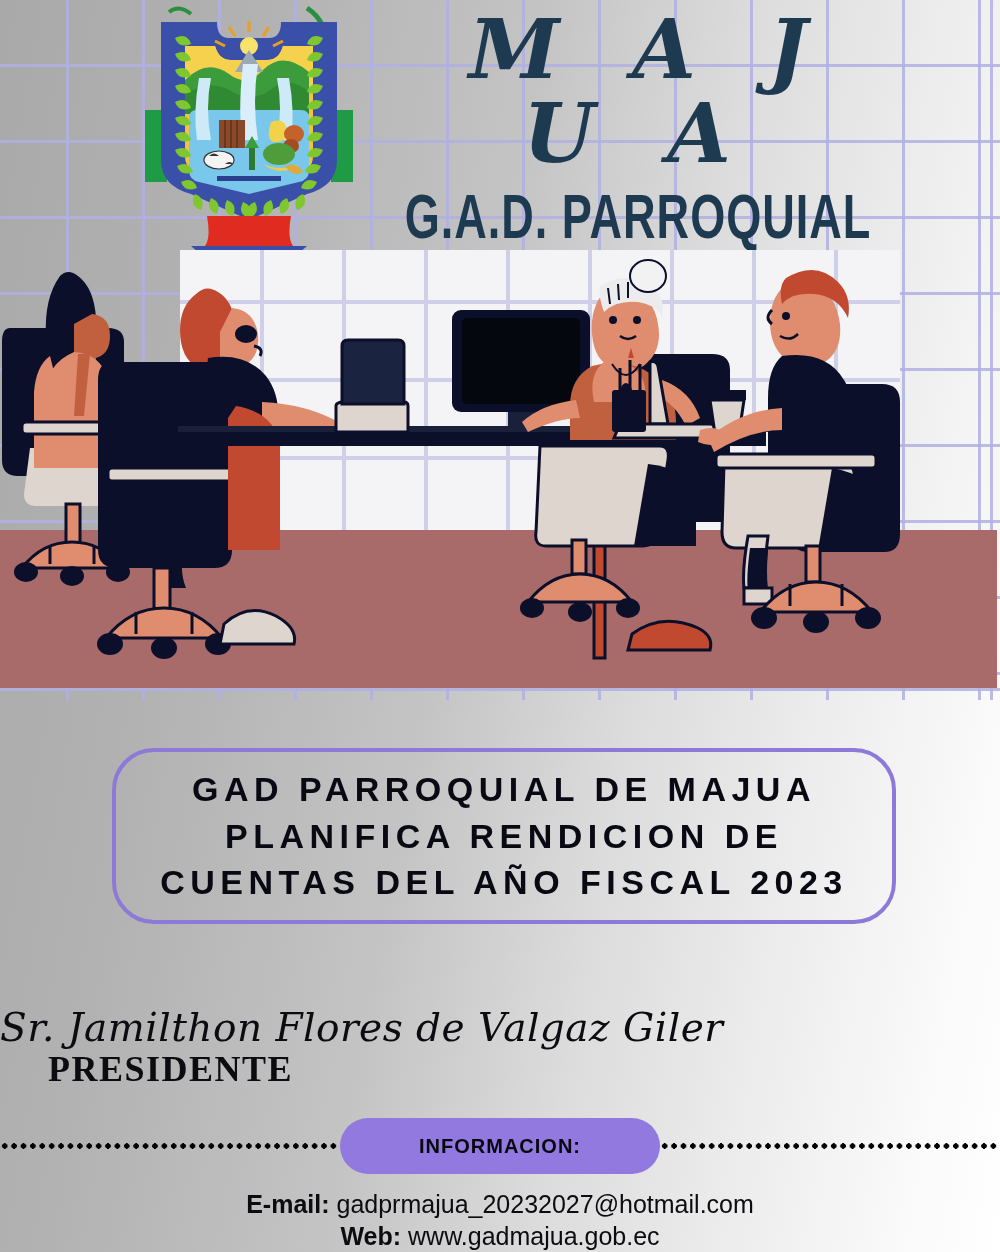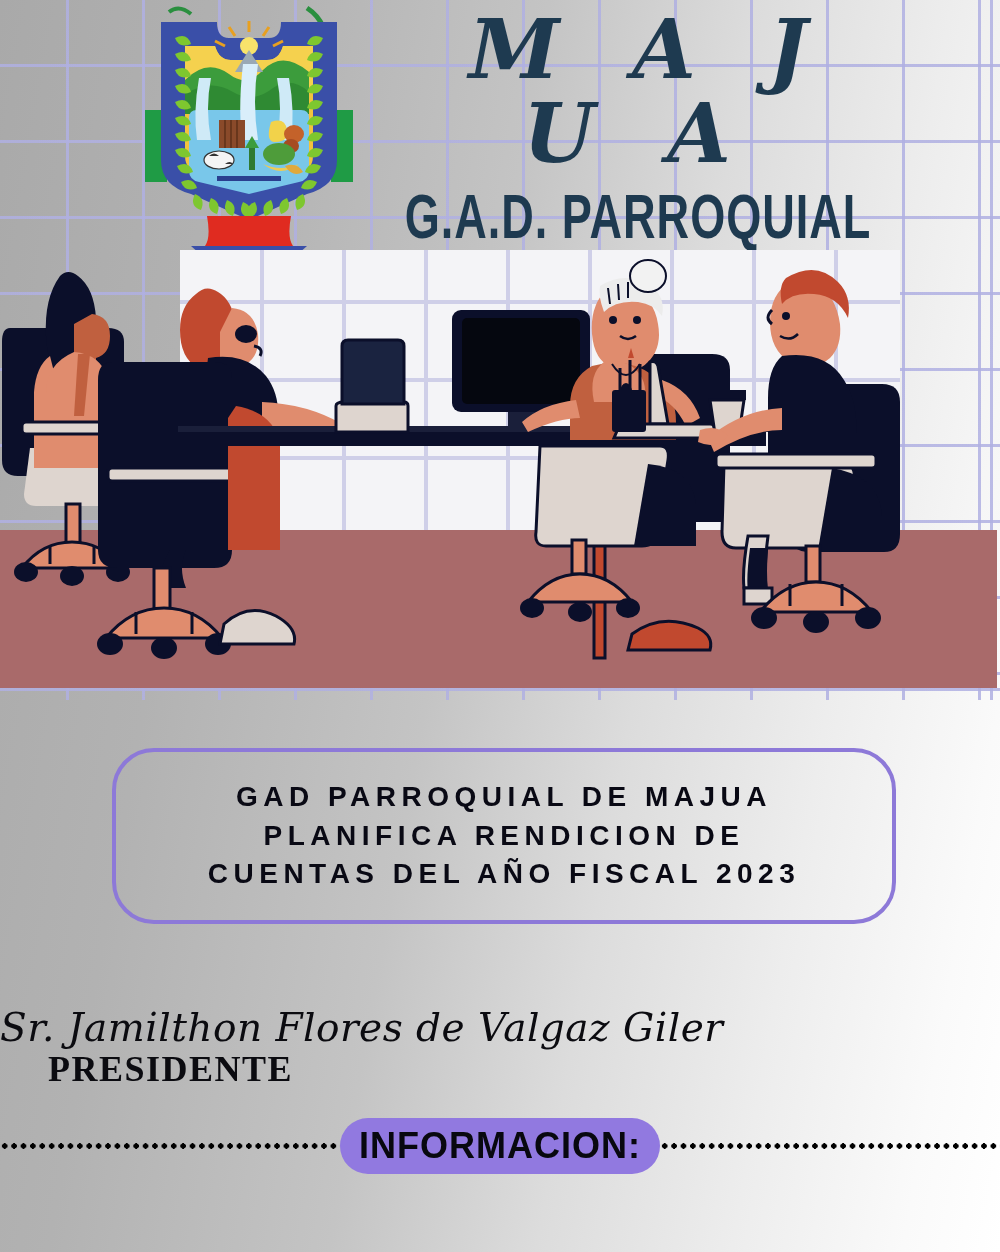--- a/index.html
+++ b/index.html
@@ -66,21 +66,21 @@
   
   #title-card {
     position: absolute; left: 112px; top: 748px; width: 784px; height: 176px;
     border: 4px solid #8d79d8;
     border-radius: 42px;
     display: flex; align-items: center; justify-content: center;
   }
   #title-card-text {
     font-family: "Liberation Sans", sans-serif;
     font-weight: 700;
-    font-size: 28px;
+    font-size: 34px;
     letter-spacing: 5.5px;
     line-height: 1.38;
     color: #090914;
     text-align: center;
     white-space: pre-line;
   }
 
   
   #sig { position: absolute; left: 0; top: 1008px; width: 1000px; text-align: left; }
   #sig-name {
@@ -115,21 +115,21 @@
     background-position: 0 center;
   }
   #info-badge {
     flex: 0 0 auto;
     width: 320px; height: 56px;
     background: #9179e0;
     border-radius: 28px;
     display: flex; align-items: center; justify-content: center;
     font-family: "Liberation Sans", sans-serif;
     font-weight: 700;
-    font-size: 36px;
+    font-size: 20px;
     letter-spacing: 1px;
     color: #08080f;
   }
 
   
   #contact { position: absolute; left: 0; top: 1188px; width: 1000px; text-align: center; }
   .contact-line {
     font-family: "Liberation Sans", sans-serif;
     font-size: 25px;
     color: #0b0b10;
@@ -424,14 +424,24 @@
     <div id="sig-name">Sr. Jamilthon Flores de Valgaz Giler</div>
     <div id="sig-role">PRESIDENTE</div>
   </div>
 
   <div id="info-strip">
     <div class="dotted-rule"></div>
     <div id="info-badge">INFORMACION:</div>
     <div class="dotted-rule"></div>
   </div>
 
+  <div id="contact">
+    <div class="contact-line">
+      <b>E-mail:</b>
+      <span>gadprmajua_20232027@hotmail.com</span>
+    </div>
+    <div class="contact-line">
+      <b>Web:</b>
+      <span>www.gadmajua.gob.ec</span>
+    </div>
+  </div>
 
 </div>
 
 </body></html>

